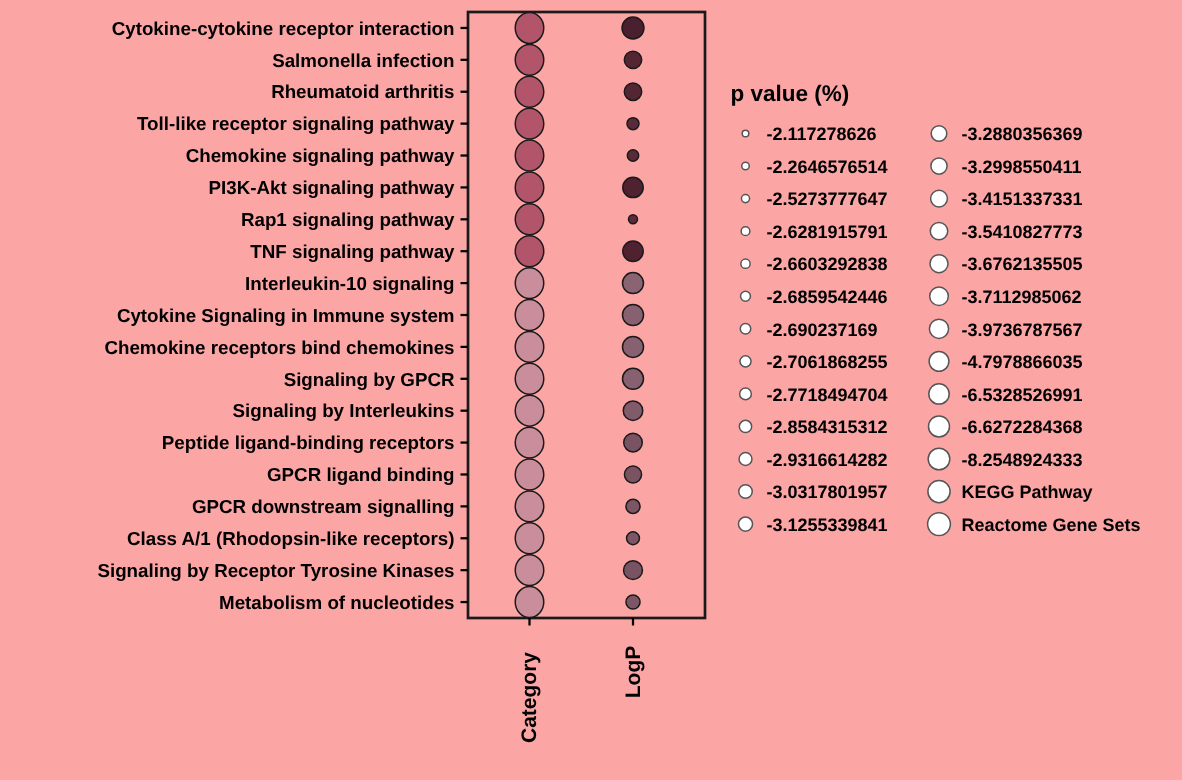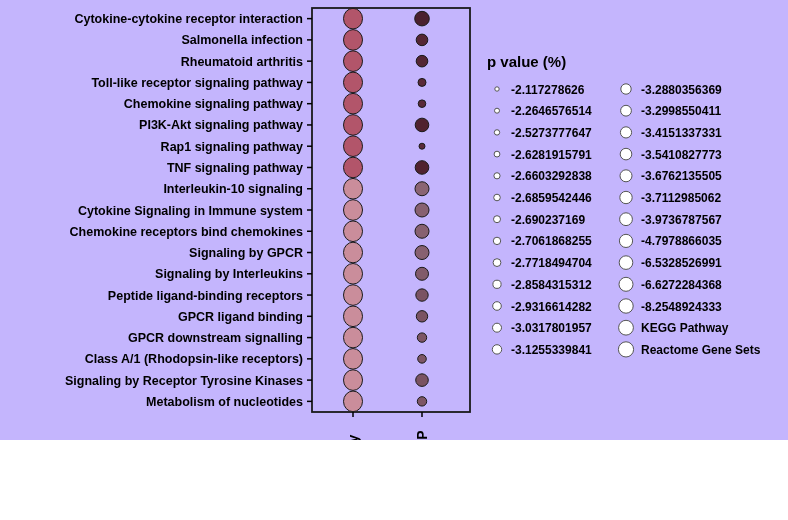--- a/index.html
+++ b/index.html
@@ -1,16 +1,16 @@
 <!DOCTYPE html>
 <html><head>
 <meta charset="utf-8">
 <style>
   html,body { margin:0; padding:0; background:#ffffff; }
-  #stage { position:relative; width:788px; height:440px; background:#c4b5fd; overflow:hidden; }
+  #stage { position:relative; width:788px; height:520px; background:#fca5a5; overflow:hidden; }
   svg { font-family:"Liberation Sans", sans-serif; }
   .rowlabel  { font:bold 12.5px "Liberation Sans", sans-serif; fill:#000; }
   .axislabel { font:bold 14px "Liberation Sans", sans-serif; fill:#000; }
   .legtitle  { font:bold 15px "Liberation Sans", sans-serif; fill:#000; }
   .legtext   { font:bold 12px "Liberation Sans", sans-serif; fill:#000; }
   .dot     { stroke:#1a1a1a; stroke-width:1; }
   .legcirc { fill:#ffffff; stroke:#555555; stroke-width:1; }
   .tick    { stroke:#000000; stroke-width:1.5; }
   .plotbox { fill:none; stroke:#1a1a1a; stroke-width:1.8; }
 </style>

